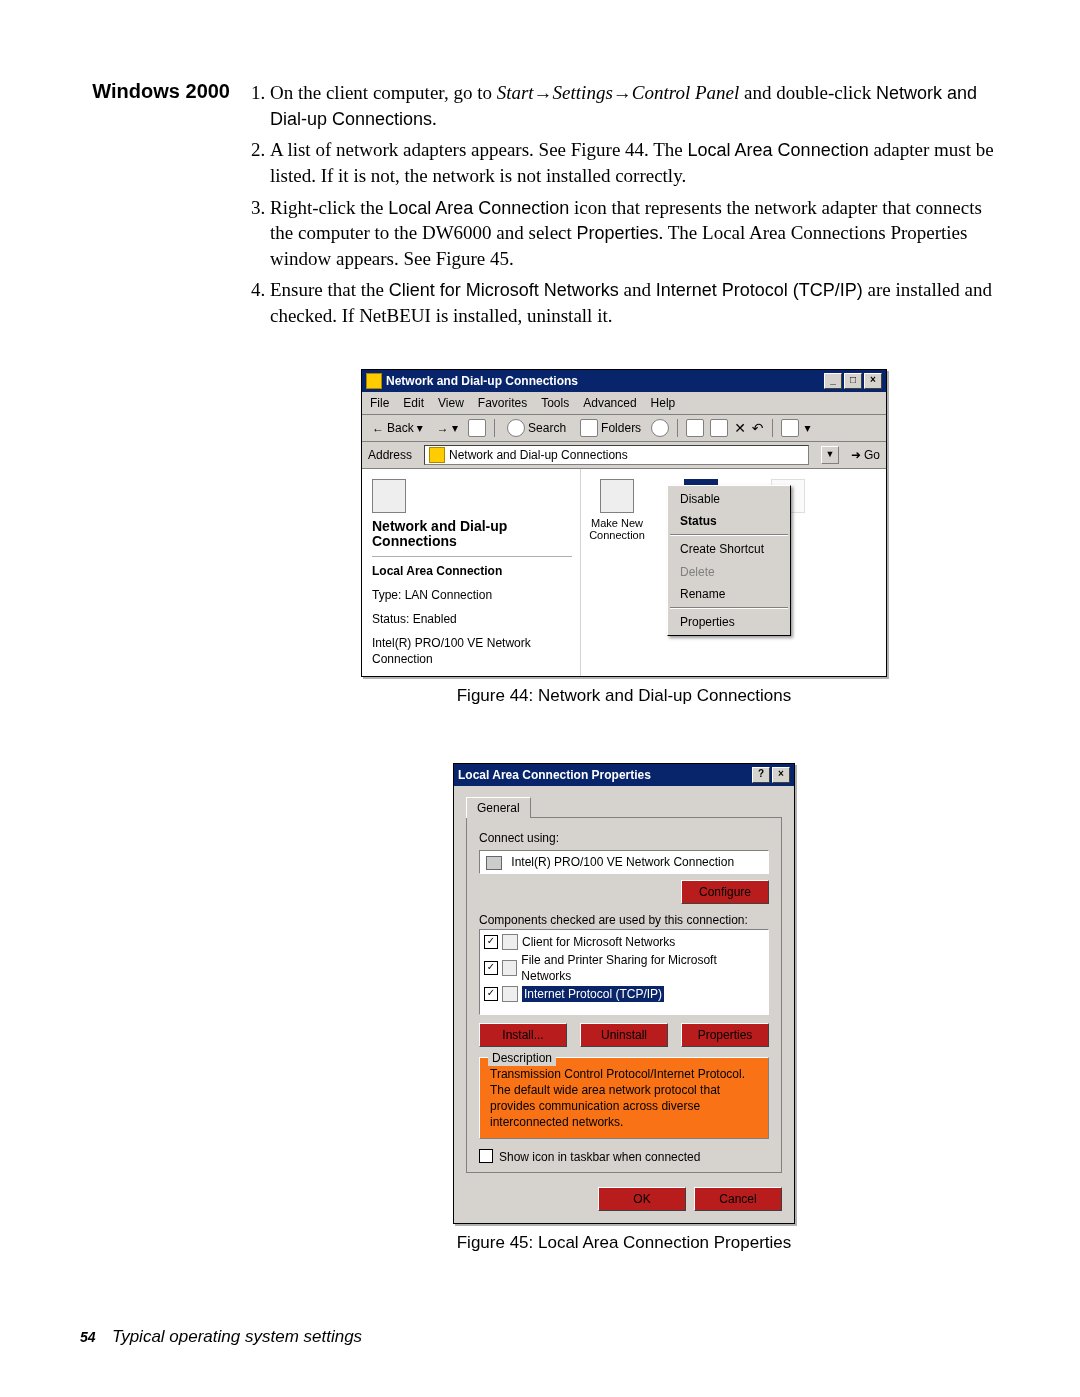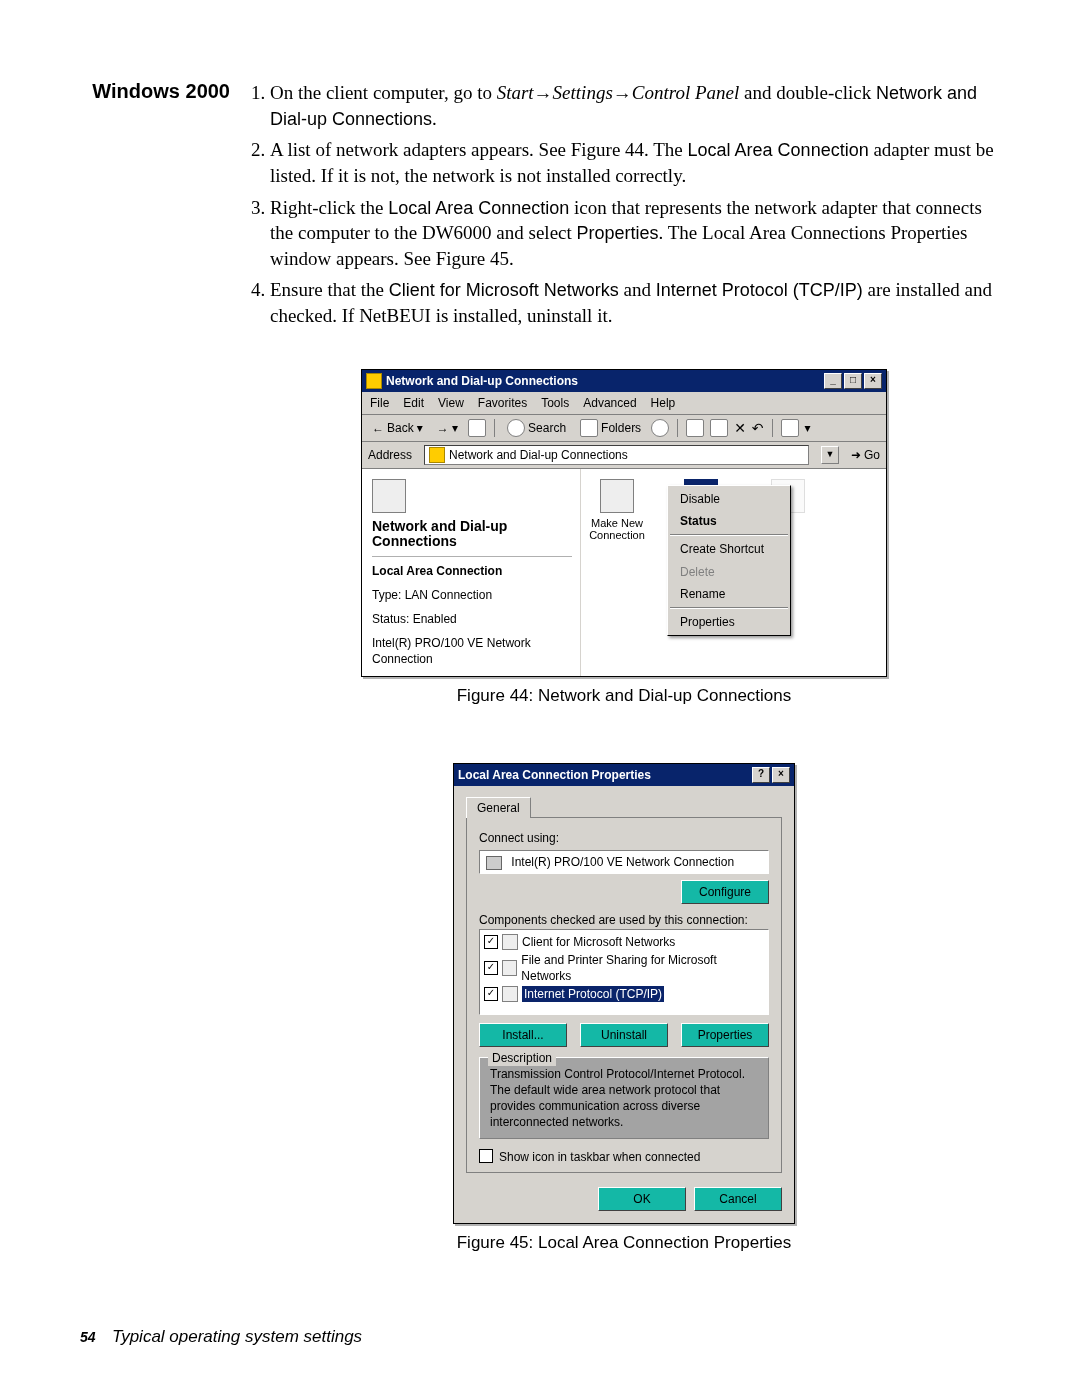--- a/index.html
+++ b/index.html
@@ -172,37 +172,37 @@
     border-top-color:#fff;border-left-color:#fff;
     padding:2px 10px;font-size:12px;margin-right:2px;
     position:relative;top:1px;background:#d6d3ce;
   }
   .sunk{
     border:1px solid #fff;border-top-color:#808080;border-left-color:#808080;
     background:#fff;padding:3px 6px;
   }
   .btn{
     border:1px solid #404040;border-top-color:#fff;border-left-color:#fff;
-    background:#14b8a6;padding:3px 8px;min-width:70px;
+    background:#b91c1c;padding:3px 8px;min-width:70px;
     text-align:center;font-size:12px;cursor:pointer;display:inline-block;
   }
   .row-right{text-align:right;margin-top:6px;}
   .complist{
     border:1px solid #fff;border-top-color:#808080;border-left-color:#808080;
     background:#fff;height:76px;padding:4px;
   }
   .complist .item{display:flex;align-items:center;gap:4px;margin-bottom:2px;}
   .complist .cb{width:12px;height:12px;border:1px solid #000;background:#fff;font-size:10px;line-height:10px;text-align:center;}
   .complist .mini-ico{width:14px;height:14px;border:1px solid #808080;background:#eee;}
   .complist .item.sel span.txt{background:#0a246a;color:#fff;padding:0 2px;}
   .btnrow3{display:flex;justify-content:space-between;margin-top:8px;}
   .groupbox{
     border:1px solid #808080;border-top-color:#fff;border-left-color:#fff;
     padding:8px 10px;margin-top:10px;position:relative;
-    background:#a3a3a3;
+    background:#f97316;
   }
   .groupbox::before{
     content:attr(data-legend);position:absolute;top:-8px;left:8px;
     background:#d6d3ce;padding:0 4px;font-size:12px;
   }
   .chkline{display:flex;gap:6px;margin-top:10px;}
   .chkline .cb{width:12px;height:12px;border:1px solid #000;background:#fff;}
   .dlg-foot{display:flex;justify-content:flex-end;gap:8px;margin-top:14px;}
 
   

